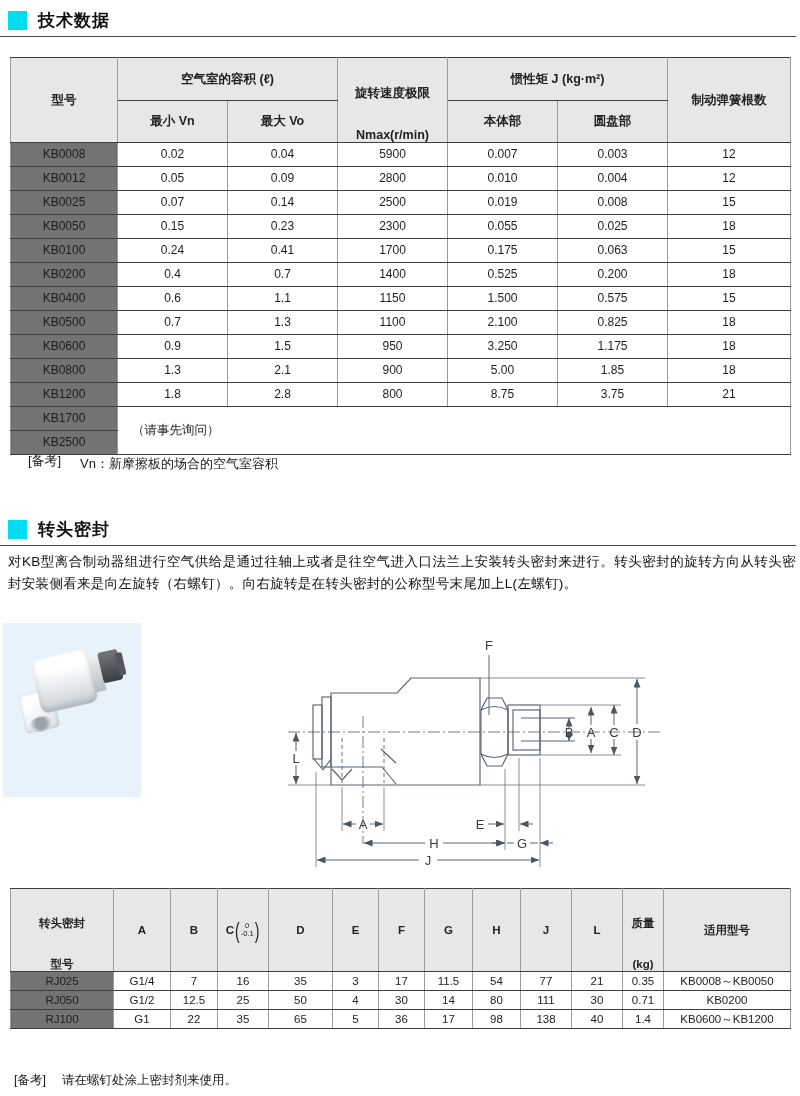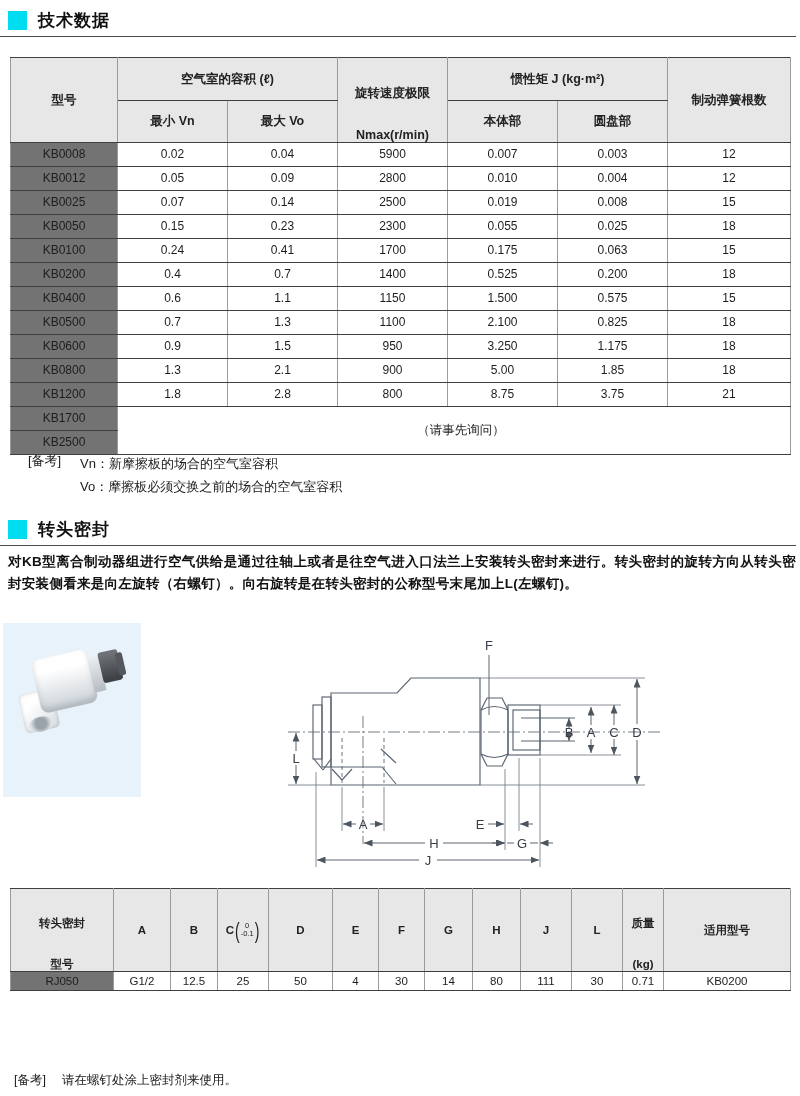--- a/index.html
+++ b/index.html
@@ -21,21 +21,21 @@
     border-top:1.6px solid #3f3f3f; border-bottom:1.6px solid #3f3f3f;
     text-align:center; vertical-align:middle; padding:0; overflow:hidden;
   }
   th { background:#e7e7e7; font-weight:bold; color:#222; }
   td { color:#1d1d1d; background:#fff; }
   td.model { background:#737373; }
 
   #kb-table { left:10px; top:57px; width:780px; font-size:12px; }
   #kb-table th { height:28px; font-size:12.5px; line-height:14px; }
   #kb-table td { height:23px; line-height:23px; }
-  #kb-table td.inquiry { text-align:center; padding-left:14px; font-size:12.5px; }
+  #kb-table td.inquiry { text-align:left; padding-left:14px; font-size:12.5px; }
 
   #rj-table { left:10px; top:888px; width:780px; font-size:11.5px; }
   #rj-table th { height:38px; font-size:11.5px; line-height:13px; }
   #rj-table td { height:18px; line-height:18px; }
 
   .two-line span { display:block;margin-top:28px; }
   .ctol { display:inline-flex; align-items:center; justify-content:center; font-weight:bold; }
   .ctol .paren { font-weight:normal; font-size:14px; transform:scaleY(1.6); padding:0 1px; }
   .ctol .stk { display:inline-flex; flex-direction:column; font-weight:normal; font-size:7.5px; line-height:8px; }
 
@@ -45,21 +45,20 @@
   #note1 .prefix { width:52px; flex:0 0 auto; }
   #note1 .nl { line-height:23px; }
   #note2 { left:14px; top:1072px; font-size:12.5px; }
   #note2 .prefix { width:48px; flex:0 0 auto; }
 
   
   #sec2-paragraph {
     position:absolute; left:8px; top:551px; width:788px;
     font-size:13.5px; line-height:22px; color:#111; letter-spacing:0.3px;
     text-align:justify;
-    font-weight:bold;
   }
 
   
   #product-photo { position:absolute; left:3px; top:623px; width:138px; height:174px; background:var(--photo-bg,#e8f2fa); }
   .pj { position:absolute; left:12px; top:22px; width:112px; height:84px; transform:rotate(-13deg); }
   .pj div { position:absolute; }
   .pj-elbow { left:2px; top:38px; width:35px; height:40px; border-radius:5px;
       background:linear-gradient(145deg,#ffffff 30%,#d7dce0); box-shadow:inset 0 0 4px rgba(120,130,142,.45); }
   .pj-port { left:6px; top:64px; width:25px; height:15px; border-radius:50%;
       background:radial-gradient(circle at 50% 45%, #9aa3aa 0 35%, #dfe4e8 70%); }
@@ -225,21 +224,20 @@
     <tr>
       <td class="model">KB2500</td>
     </tr>
   </tbody>
 </table>
 
 <div class="note" id="note1">
   <div class="prefix">[备考]</div>
   <div>
     <div class="nl">Vn：新摩擦板的场合的空气室容积</div>
-    <div class="nl">Vo：摩擦板必须交换之前的场合的空气室容积</div>
   </div>
 </div>
 
 <div class="section-head" style="top:518px;">
   <div class="sq"></div>
   <div class="section-title">转头密封</div>
 </div>
 <div class="rule" style="top:545px;"></div>
 
 <div id="sec2-paragraph">对KB型离合制动器组进行空气供给是通过往轴上或者是往空气进入口法兰上安装转头密封来进行。转头密封的旋转方向从转头密封安装侧看来是向左旋转（右螺钉）。向右旋转是在转头密封的公称型号末尾加上L(左螺钉)。</div>
@@ -376,33 +374,63 @@
       <th>L</th>
       <th class="two-line">
         <span>质量</span>
         <span>(kg)</span>
       </th>
       <th>适用型号</th>
     </tr>
   </thead>
   <tbody>
       <tr>
+        <td class="model">RJ025</td>
+        <td>G1/4</td>
+        <td>7</td>
+        <td>16</td>
+        <td>35</td>
+        <td>3</td>
+        <td>17</td>
+        <td>11.5</td>
+        <td>54</td>
+        <td>77</td>
+        <td>21</td>
+        <td>0.35</td>
+        <td>KB0008～KB0050</td>
+      </tr>
+      <tr>
         <td class="model">RJ050</td>
         <td>G1/2</td>
         <td>12.5</td>
         <td>25</td>
         <td>50</td>
         <td>4</td>
         <td>30</td>
         <td>14</td>
         <td>80</td>
         <td>111</td>
         <td>30</td>
         <td>0.71</td>
         <td>KB0200</td>
       </tr>
+      <tr>
+        <td class="model">RJ100</td>
+        <td>G1</td>
+        <td>22</td>
+        <td>35</td>
+        <td>65</td>
+        <td>5</td>
+        <td>36</td>
+        <td>17</td>
+        <td>98</td>
+        <td>138</td>
+        <td>40</td>
+        <td>1.4</td>
+        <td>KB0600～KB1200</td>
+      </tr>
     </tbody>
 </table>
 
 <div class="note" id="note2">
   <div class="prefix">[备考]</div>
   <div>请在螺钉处涂上密封剂来使用。</div>
 </div>
 
 </body></html>

